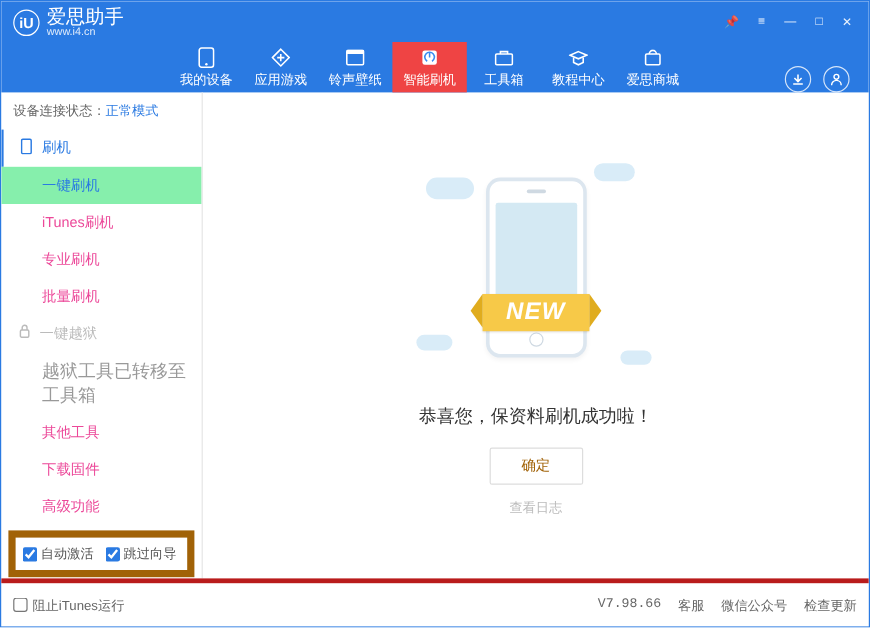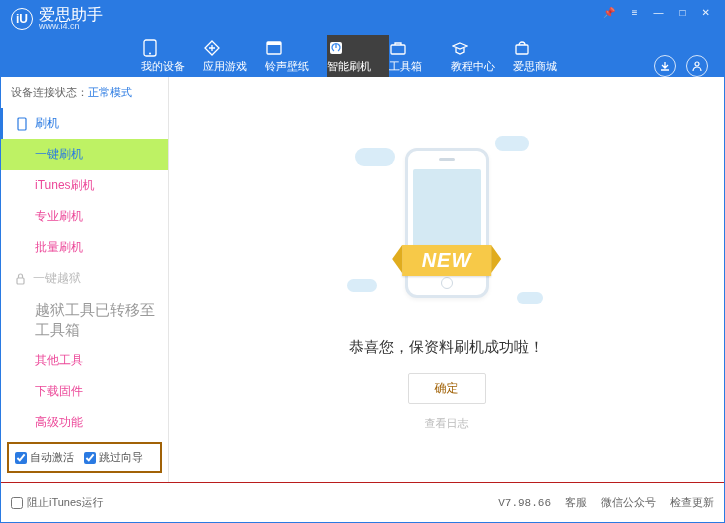--- a/index.html
+++ b/index.html
@@ -1,54 +1,54 @@
 <!DOCTYPE html>
 <html><head>
 <meta charset="utf-8">
 <style>
 * { margin: 0; padding: 0; box-sizing: border-box; }
 body { font-family: "Microsoft YaHei", Arial, sans-serif; font-size: 12px; color: #333; background: #fff; }
 .window { width: 725px; height: 523px; border: 1px solid #2a7ae2; display: flex; flex-direction: column; overflow: hidden; }
 
 
 .header { background: #2a7ae2; color: #fff; display: flex; flex-direction: column; }
-.title-bar { display: flex; padding: 6px 10px 0 10px; height: 30px; }
+.title-bar { display: flex; align-items: center; padding: 6px 10px 0 10px; height: 30px; }
 .logo-area { display: flex; align-items: center; gap: 6px; }
 .logo-circle { width: 22px; height: 22px; border: 1.5px solid #fff; border-radius: 50%; display: flex; align-items: center; justify-content: center; font-weight: bold; font-size: 12px; }
 .app-title { font-size: 16px; font-weight: normal; }
 .app-url { font-size: 9px; opacity: 0.85; margin-top: -2px; }
 .title-text { display: flex; flex-direction: column; line-height: 1.1; }
 .win-controls { margin-left: auto; display: flex; gap: 8px; font-size: 10px; opacity: 0.9; }
 .win-controls span { cursor: pointer; padding: 0 4px; }
 
 .nav-row { display: flex; align-items: flex-end; padding: 4px 10px 0 10px; height: 46px; }
 .nav-spacer { width: 130px; }
 .nav-tabs { display: flex; }
-.nav-tab { width: 62px; height: 42px; display: flex; flex-direction: column; justify-content: center; font-size: 11px; cursor: pointer; gap: 2px; }
-.nav-tab.active { background: #404040; }
+.nav-tab { width: 62px; height: 42px; display: flex; flex-direction: column; align-items: center; justify-content: center; font-size: 11px; cursor: pointer; gap: 2px; }
+.nav-tab.active { background: #ef4444; }
 .nav-tab .ico { width: 18px; height: 18px; display: flex; align-items: center; justify-content: center; }
 .header-right { margin-left: auto; display: flex; gap: 10px; align-items: center; padding-right: 6px; }
 .circ-btn { width: 22px; height: 22px; border: 1.5px solid rgba(255,255,255,0.8); border-radius: 50%; display: flex; align-items: center; justify-content: center; cursor: pointer; }
 
 
 .body { flex: 1; display: flex; min-height: 0; }
 .sidebar { width: 168px; border-right: 1px solid #e5e5e5; display: flex; flex-direction: column; font-size: 12px; overflow: hidden; }
 .conn-status { padding: 8px 10px; color: #666; font-size: 11px; }
 .conn-status .val { color: #2a7ae2; }
 .side-group { }
-.side-head { display: flex; align-items: center; gap: 6px; padding: 7px 12px; color: #444; cursor: pointer; }
+.side-head { display: flex; gap: 6px; padding: 7px 12px; color: #444; cursor: pointer; }
 .side-head .ic { width: 14px; display: flex; justify-content: center; }
 .side-head.flash { border-left: 2px solid #2a7ae2; color: #2a7ae2; background: #fff; font-weight: 500; }
 .side-item { padding: 7px 10px 7px 34px; color: #ec4899; cursor: pointer; }
-.side-item.active { background: #bef264; color: #2a7ae2; }
+.side-item.active { background: #86efac; color: #2a7ae2; }
 .side-note { padding: 6px 10px 6px 34px; color: #999; font-size: 15px; line-height: 1.3; }
 .side-head.locked { color: #bbb; }
 .side-head.more .ic { color: #888; }
 
-.checkbox-row { border: 2px solid #a16207; margin: 4px 6px; padding: 6px 6px; display: flex; gap: 10px; font-size: 11px; color: #555; }
+.checkbox-row { border: 6px solid #a16207; margin: 4px 6px; padding: 6px 6px; display: flex; gap: 10px; font-size: 11px; color: #555; }
 .cb { display: flex; align-items: center; gap: 3px; }
 .cb input { accent-color: #2a7ae2; width: 12px; height: 12px; }
 
 .main { flex: 1; display: flex; flex-direction: column; align-items: center; justify-content: center; position: relative; }
 .illus { width: 220px; height: 190px; position: relative; display: flex; align-items: center; justify-content: center; }
 .clouds { position: absolute; inset: 0; }
 .cloud { position: absolute; background: #d9ecf8; border-radius: 20px; }
 .c1 { width: 40px; height: 18px; top: 20px; left: 18px; }
 .c2 { width: 34px; height: 15px; top: 8px; right: 28px; }
 .c3 { width: 30px; height: 13px; bottom: 26px; left: 10px; }
@@ -60,21 +60,21 @@
 .ribbon { position: absolute; z-index: 3; left: 50%; transform: translateX(-50%); bottom: 42px; background: #f7c948; color: #fff; font-weight: 900; font-style: italic; font-size: 20px; padding: 4px 20px; letter-spacing: 1px; box-shadow: 0 1px 2px rgba(0,0,0,0.15); }
 .ribbon::before, .ribbon::after { content: ""; position: absolute; top: 0; width: 0; height: 0; border-top: 14px solid transparent; border-bottom: 14px solid transparent; }
 .ribbon::before { left: -10px; border-right: 10px solid #e0ac1e; }
 .ribbon::after { right: -10px; border-left: 10px solid #e0ac1e; }
 
 .success-text { margin-top: 20px; font-size: 15px; color: #333; }
 .ok-btn { margin-top: 16px; border: 1px solid #ddd; background: #fff; padding: 6px 26px; font-size: 12px; color: #a16207; cursor: pointer; border-radius: 2px; }
 .log-link { margin-top: 12px; color: #bbb; font-size: 11px; cursor: pointer; }
 
 
-.footer { height: 40px; border-top: 1px solid #b91c1c; display: flex; align-items: center; padding: 16px 10px; font-size: 11px; color: #666; }
+.footer { height: 40px; border-top: 4px solid #b91c1c; display: flex; align-items: center; padding: 16px 10px; font-size: 11px; color: #666; }
 .footer .cb { gap: 4px; }
 .footer-right { margin-left: auto; display: flex; gap: 14px; align-items: center; }
 .footer-right span { cursor: pointer; font-family: Liberation Mono, monospace; }
 
 svg { display: block; }
 </style>
 </head>
 <body>
 
 <div class="window">

